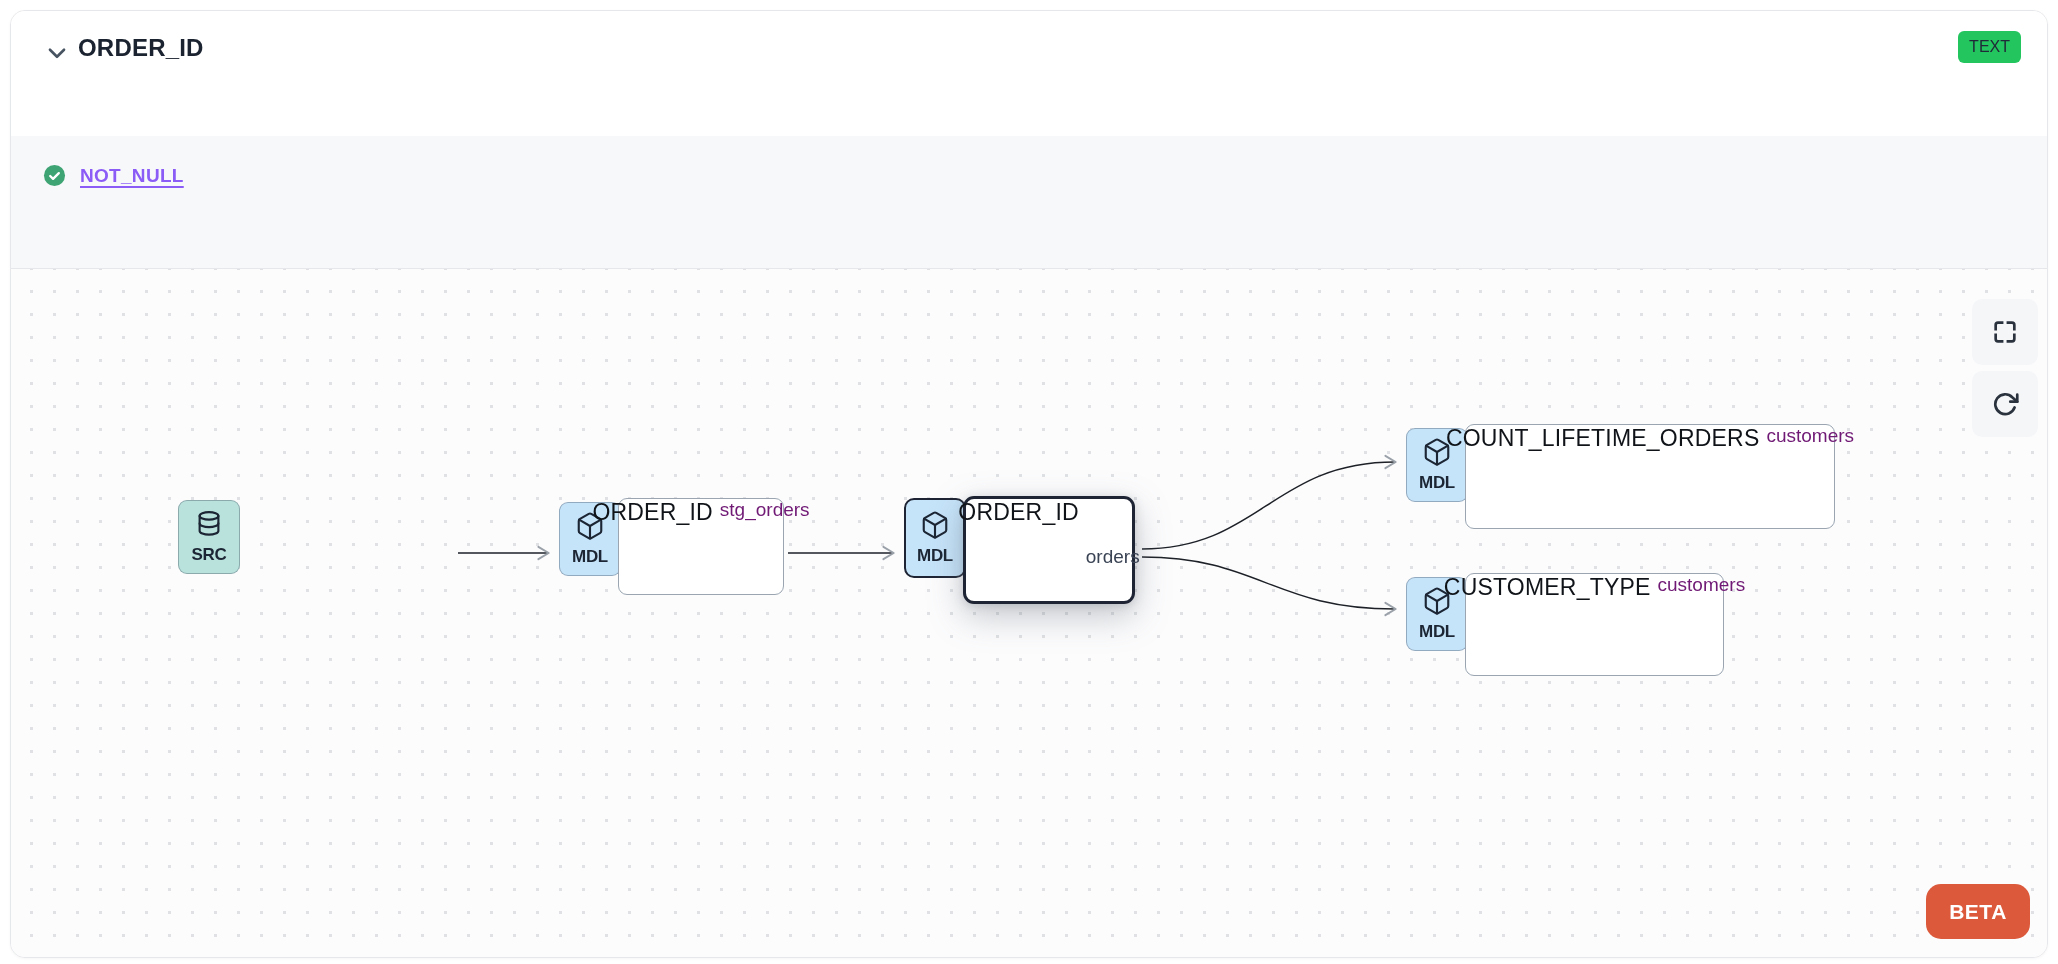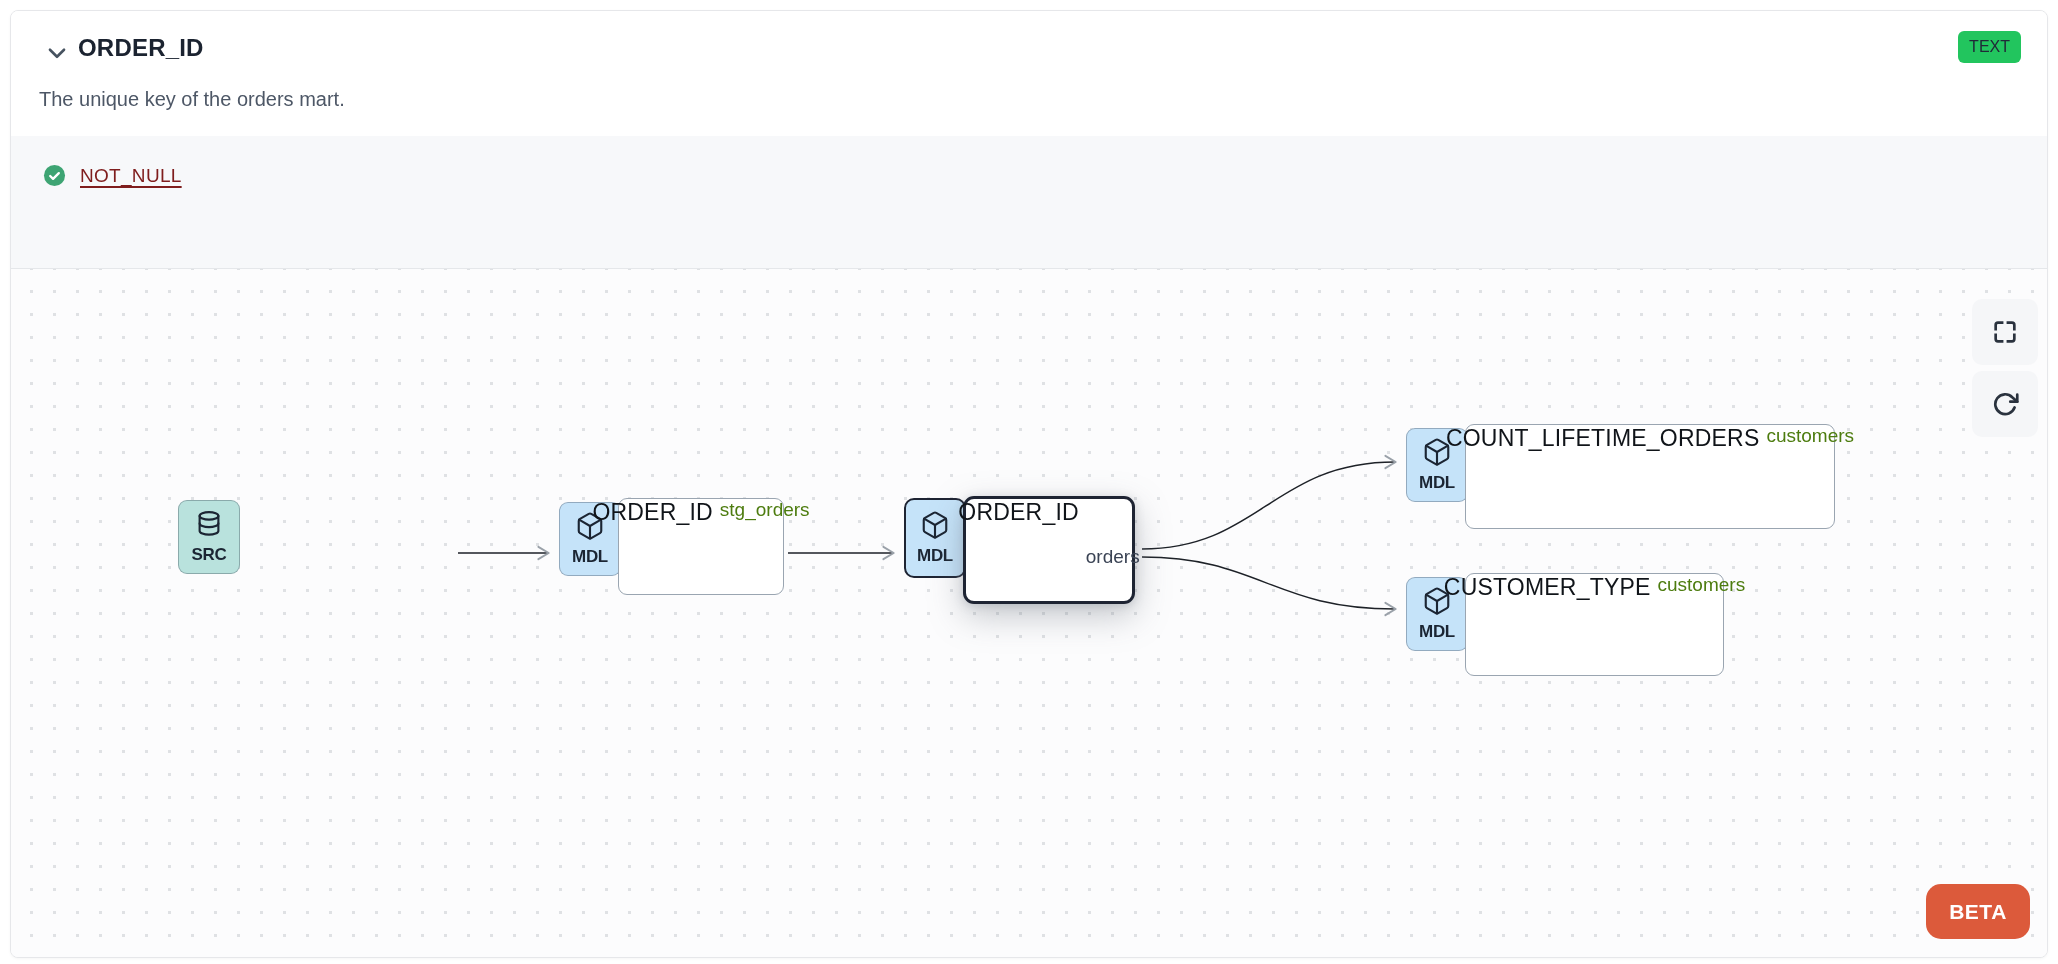--- a/index.html
+++ b/index.html
@@ -8,21 +8,21 @@
     background: #ffffff;
     font-family: "Liberation Sans", sans-serif;
     overflow: hidden;
     position: relative;
   }
   .panel {
     position: absolute; left: 10px; top: 10px;
     width: 2038px; height: 948px;
     background: #ffffff;
     border: 1px solid #e6e7ea;
-    border-radius: 8px;
+    border-radius: 15px;
     overflow: hidden;
     box-shadow: 0 1px 3px rgba(0,0,0,0.04);
   }
 
   
   .header { position: relative; height: 125px; background: #ffffff; }
   .chevron-btn {
     position: absolute; left: 30px; top: 26px;
     width: 32px; height: 32px;
     display: flex; align-items: center; justify-content: center;
@@ -52,21 +52,21 @@
     background: #f7f8fa;
     border-bottom: 1px solid #e5e7ea;
     padding: 13px 0 0 32px;
   }
   .test-row {
     display: flex; align-items: center; gap: 14px;
     height: 53px;
   }
   .check-icon { display: flex; width: 23px; height: 23px; }
   .test-link {
-    font-size: 19px; font-weight: 400; color: #7f1d1d;
+    font-size: 19px; font-weight: 700; color: #8b5cf6;
     text-decoration: underline; text-underline-offset: 4px;
     text-decoration-thickness: 1.5px;
     letter-spacing: 0.3px; cursor: pointer;
   }
 
   
   .canvas {
     position: absolute; left: 0; top: 258px;
     width: 2038px; height: 690px;
     background-color: #fcfcfd;
@@ -98,21 +98,21 @@
   .node-card {
     position: relative; z-index: 1;
     margin-left: -3px;
     background: #ffffff;
     border: 1px solid #9aa5b1;
     border-radius: 9px;
     padding: 0 20px;
     display: flex; flex-direction: row; justify-content: center; gap: 7px;
   }
   .node-title { font-size: 23px; font-weight: 500; color: #101419; letter-spacing: 0.2px; white-space: nowrap; }
-  .node-subtitle { font-size: 19px; color: #4d7c0f; white-space: nowrap; }
+  .node-subtitle { font-size: 19px; color: #701a75; white-space: nowrap; }
   .node.selected .node-badge {
     margin-top: 2px; height: 80px;
     border: 2.5px solid #1e2433; border-radius: 10px;
   }
   .node.selected .node-card {
     border: 3px solid #1e2433; border-radius: 11px;
     box-shadow: 0 12px 34px rgba(108,115,127,0.38), 0 2px 10px rgba(108,115,127,0.25);
   }
   .node.selected .node-subtitle { color: #3a4354; margin-top: 47px; }
 
@@ -145,21 +145,20 @@
   <div class="header">
     <button class="chevron-btn">
       <span style="display:flex">
         <svg viewBox="0 0 24 24" fill="none" stroke="#475360" stroke-width="2.4" stroke-linecap="round" stroke-linejoin="round">
             <polyline points="5.5 9 12 15.5 18.5 9"></polyline>
           </svg>
       </span>
     </button>
     <div class="page-title">ORDER_ID</div>
     <div class="type-badge">TEXT</div>
-    <div class="description">The unique key of the orders mart.</div>
   </div>
 
   <div class="tests">
     <div class="test-row">
       <span class="check-icon">
         <svg viewBox="0 0 24 24">
             <circle cx="12" cy="12" r="11" fill="#3ea473"></circle>
             <polyline points="7.5 12.5 10.5 15.5 16.5 9.5" fill="none" stroke="#ffffff" stroke-width="2.4" stroke-linecap="round" stroke-linejoin="round"></polyline>
           </svg>
       </span>

